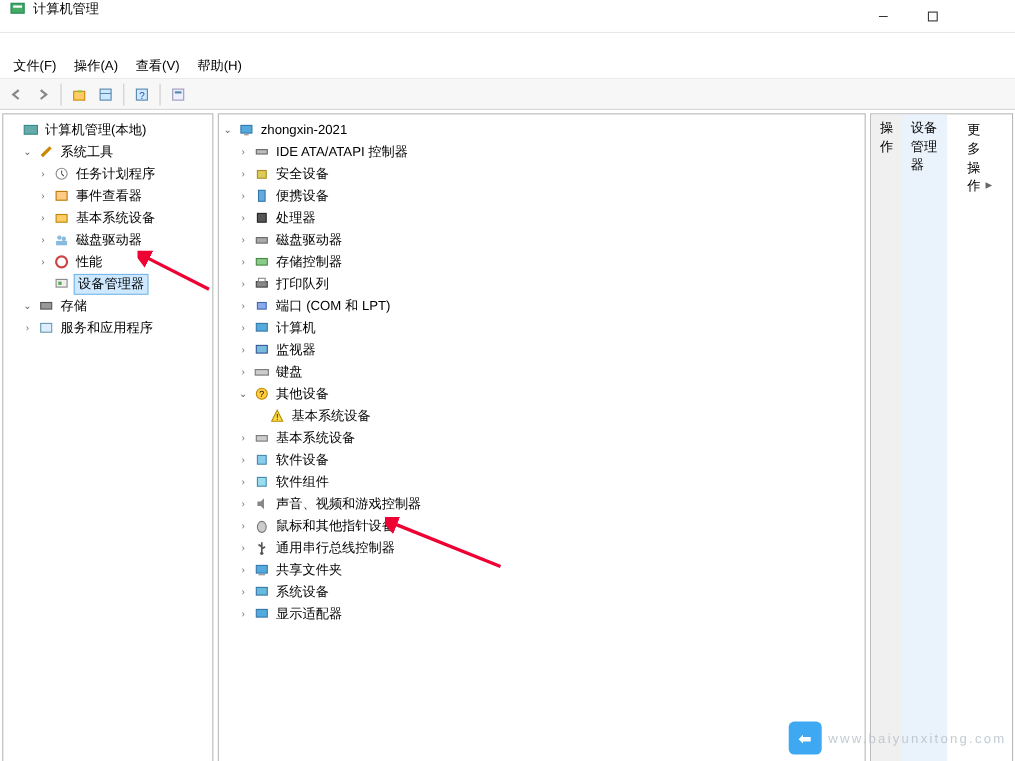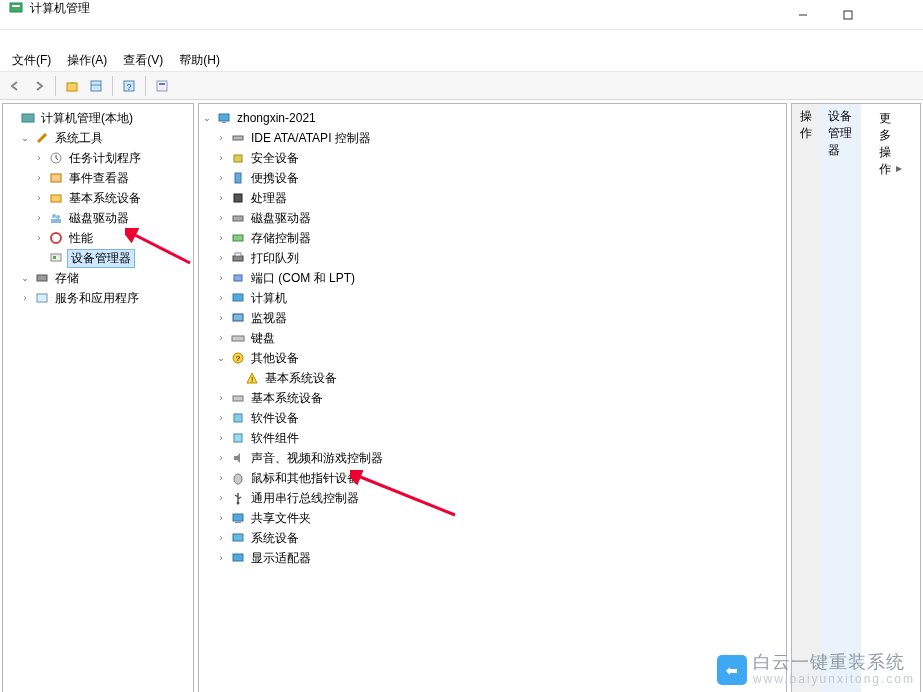--- a/index.html
+++ b/index.html
@@ -504,16 +504,15 @@
   <path d="M105 45 L8 6" stroke="#e03" stroke-width="3" fill="none" marker-end="url(#ah2)"></path>
 </svg>
 
 <div class="watermark">
   <div class="wm-badge">
     <svg width="18" height="18" viewBox="0 0 18 18">
         <path d="M3 10 L7 6 L7 8 L14 8 L14 12 L7 12 L7 14 Z" fill="#fff"></path>
       </svg>
   </div>
   <div>
-    <div class="wm-text">白云一键重装系统</div>
     <div class="wm-url">www.baiyunxitong.com</div>
   </div>
 </div>
 
 </body></html>

